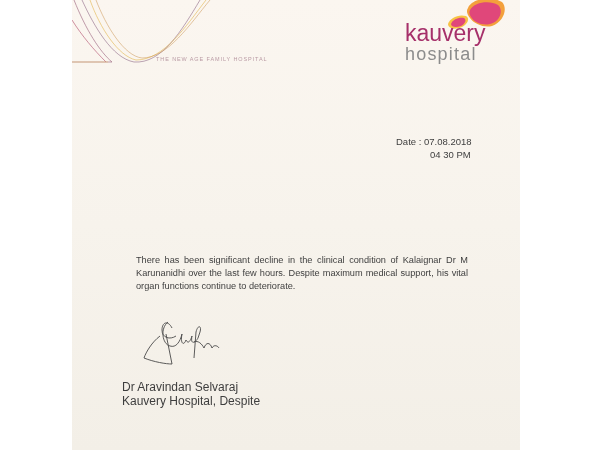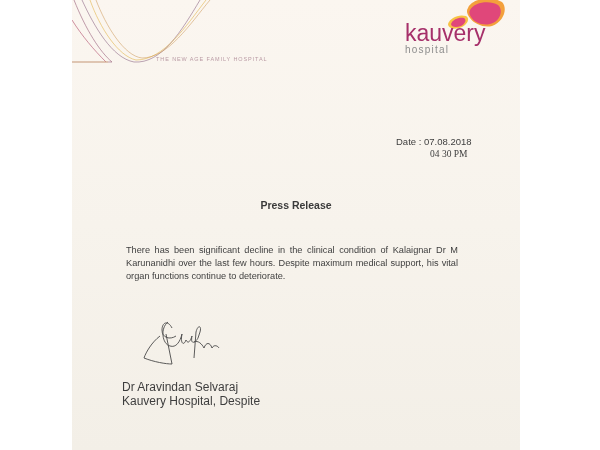--- a/index.html
+++ b/index.html
@@ -59,53 +59,53 @@
       font-size: 23px;
       font-weight: normal;
       color: #a6306a;
       letter-spacing: 0px;
       line-height: 1;
     }
     .logo-hospital {
       position: absolute;
       left: 3px;
       top: 45px;
-      font-size: 10px;
+      font-size: 18px;
       color: #8c8c8c;
       letter-spacing: 1.2px;
       line-height: 1;
     }
     .date-block {
       position: absolute;
       left: 324px;
       top: 135px;
       font-size: 9.5px;
       color: #3e3e3e;
       line-height: 13px;
     }
     .date-line { white-space: nowrap; }
-    .time-line { white-space: nowrap; padding-left: 34px; font-family: Liberation Serif, serif; }
+    .time-line { white-space: nowrap; padding-left: 34px; }
     .title {
       position: absolute;
       left: 0;
       width: 448px;
       top: 199px;
       text-align: center;
       font-size: 10.5px;
       font-weight: bold;
       color: #3a3a3a;
     }
     .para {
       position: absolute;
       left: 50px;
       width: 332px;
       font-size: 9.2px;
       line-height: 13px;
       color: #3e3e3e;
-      margin: 4px;
+      margin: 14px;
       text-align: justify;
     }
     .para1 { top: 240px; }
     .para2 { top: 294px; }
     .signature {
       position: absolute;
       left: 68px;
       top: 318px;
       width: 80px;
       height: 50px;
@@ -144,21 +144,20 @@
     </svg>
     <div class="logo-kauvery">kauvery</div>
     <div class="logo-hospital">hospital</div>
   </div>
 
   <div class="date-block">
     <div class="date-line">Date : 07.08.2018</div>
     <div class="time-line">04  30 PM</div>
   </div>
 
-  <div class="title">Press Release</div>
 
   <p class="para para1">There has been significant decline in the clinical condition of Kalaignar Dr M Karunanidhi over the last few hours.  Despite maximum medical support, his vital organ functions continue to deteriorate.</p>
 
   <svg class="signature" viewBox="0 0 80 50">
     <path d="M28,4 C20,10 22,26 30,28 C36,30 40,24 42,16 C40,26 44,28 46,22 C48,26 50,24 52,18 C50,28 56,24 58,20 L60,14 C62,8 58,6 56,14 L54,40 M54,24 C58,22 62,26 64,30 C66,24 70,24 72,30 C74,26 78,28 79,30" fill="none" stroke="#4a4a4a" stroke-width="0.9"></path>
     <path d="M32,10 C28,2 22,4 22,12 C22,20 30,22 36,18 M20,18 C12,24 6,34 4,40 C14,44 26,46 32,46 C30,36 28,26 26,16" fill="none" stroke="#4a4a4a" stroke-width="0.9"></path>
   </svg>
 
   <div class="signatory">
     <div>Dr Aravindan Selvaraj</div>

